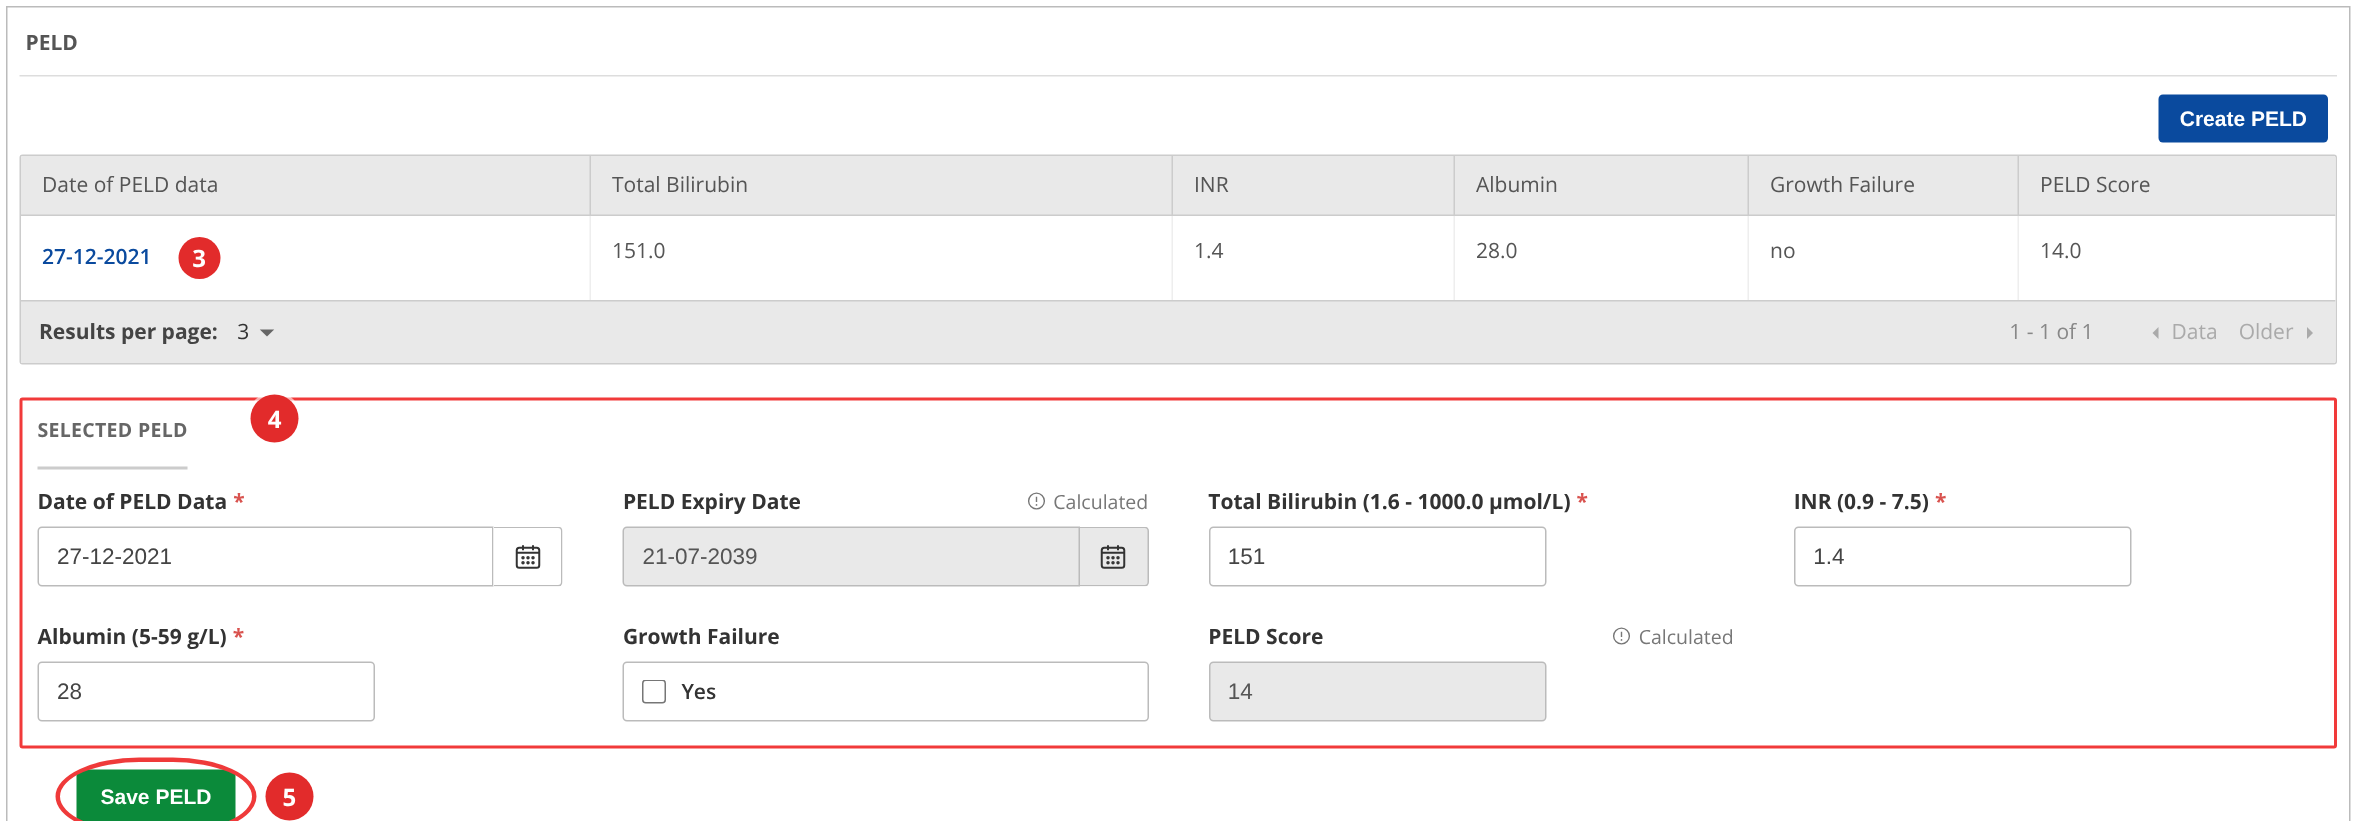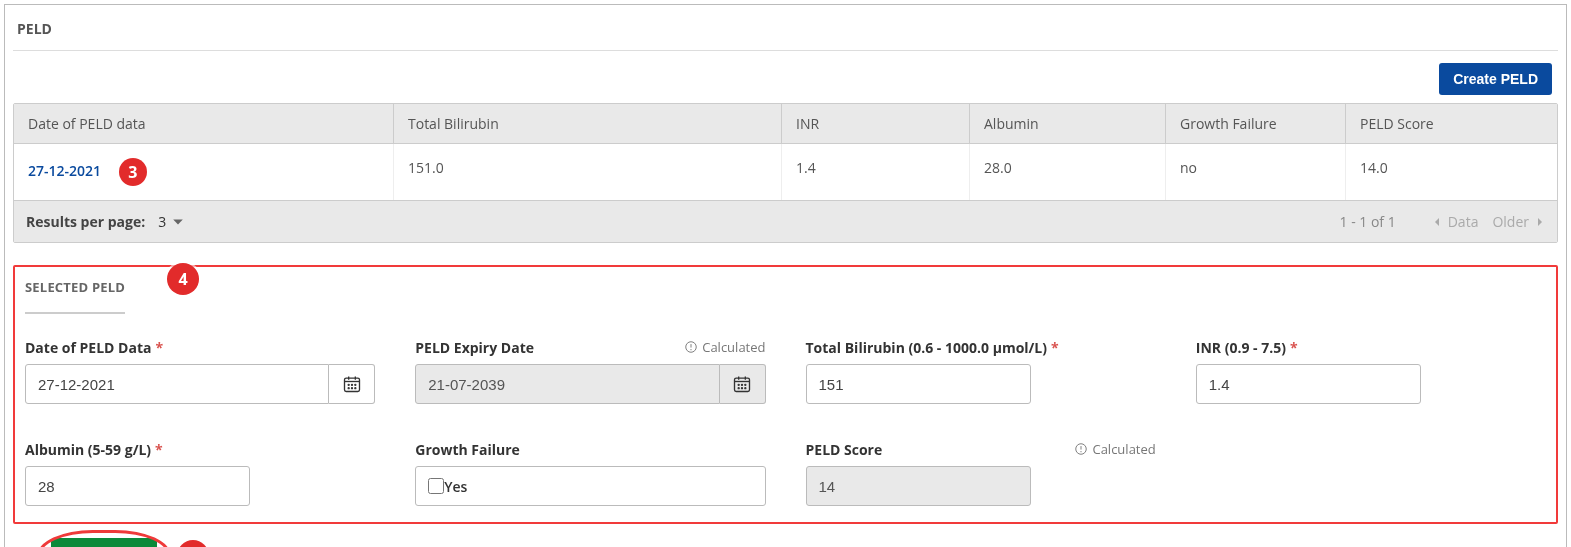--- a/index.html
+++ b/index.html
@@ -30,34 +30,34 @@
 .select-wrap .sel-text { font-size: 14px; color: #333; margin-right: 6px; }
 .select-wrap svg { width: 12px; height: 12px; fill: #666; }
 .footer-spacer { flex: 1; }
 .range-text { color: #888; margin-right: 22px; }
 .pager-btn { display: inline-flex; align-items: center; color: #aaa; cursor: pointer; margin-left: 14px; font-size: 14px; }
 .pager-btn svg { width: 10px; height: 10px; fill: #aaa; }
 
 .selected-box { border: 2.5px solid #f13a3a; border-radius: 2px; margin-top: 22px; padding: 10px 10px 16px 10px; position: relative; }
 .selected-title { font-weight: 700; color: #666; font-size: 13px; letter-spacing: .2px; display: inline-block; border-bottom: 2px solid #ccc; padding-bottom: 16px; margin-bottom: 10px; }
 .form-grid { display: flex; flex-wrap: wrap; gap: 22px 40px; }
-.form-item { flex: 0 0 calc(25% - 30px); min-width: 300px; margin-top: 12px; }
+.form-item { flex: 0 0 calc(25% - 30px); min-width: 300px; }
 .form-label-row { display: flex; align-items: center; justify-content: space-between; min-height: 22px; margin-bottom: 6px; }
 .form-label { font-weight: 700; color: #333; font-size: 14px; }
 .req { color: #d9534f; font-weight: 700; margin-left: 4px; }
 .calc-tag { display: inline-flex; align-items: center; color: #777; font-size: 13px; gap: 4px; }
 .calc-tag svg { width: 14px; height: 14px; stroke: #777; fill: none; stroke-width: 1.6; }
 .input-wrap { display: flex; }
 .text-input { flex: 1; height: 40px; border: 1px solid #bbb; border-radius: 3px 0 0 3px; padding: 0 12px; font-size: 15px; color: #444; background: #fff; }
 .text-input.solo { border-radius: 3px; }
 .text-input.readonly { background: #e9e9e9; color: #555; }
 .cal-addon { width: 46px; height: 40px; border: 1px solid #bbb; border-left: none; border-radius: 0 3px 3px 0; background: #fff; display: flex; align-items: center; justify-content: center; cursor: pointer; }
 .cal-addon.readonly-bg { background: #e9e9e9; }
 .cal-addon svg { width: 20px; height: 20px; stroke: #333; fill: none; stroke-width: 1.6; }
-.check-wrap { height: 40px; border: 1px solid #bbb; border-radius: 3px; display: flex; align-items: center; padding: 0 12px; }
+.check-wrap { height: 40px; border: 1px solid #bbb; border-radius: 3px; display: flex; align-items: center; padding: 0 12px; gap: 10px; }
 .check-wrap input[type=checkbox] { width: 16px; height: 16px; cursor: pointer; }
 .check-wrap .chk-label { color: #333; font-weight: 600; }
 
 .savebar { margin-top: 14px; display: flex; align-items: center; }
 .save-ring { position: relative; display: inline-flex; align-items: center; margin-left: 38px; }
 .save-ring::before { content: ""; position: absolute; inset: -8px -14px; border: 3.5px solid #ef3a3a; border-radius: 50% / 60%; pointer-events: none; }
 .btn-success { background: #0b8a3a; color: #fff; border: none; border-radius: 4px; padding: 10px 16px; font-weight: 700; font-size: 14px; cursor: pointer; }
 
 .callout { position: absolute; width: 32px; height: 32px; background: #e22b2b; color: #fff; border-radius: 50%; display: flex; align-items: center; justify-content: center; font-weight: 700; font-size: 16px; box-shadow: 0 0 0 2px rgba(255,255,255,.6); }
 .callout.n3 {  position: static; display: inline-flex; width: 28px; height: 28px; margin-left: 14px; vertical-align: middle; }
@@ -178,21 +178,21 @@
                 <circle cx="12" cy="17" r=".6" fill="#333"></circle>
                 <circle cx="16" cy="17" r=".6" fill="#333"></circle>
               </svg>
           </span>
         </div>
       </div>
 
       <div class="form-item">
         <div class="form-label-row">
           <span class="form-label">
-            <span>Total Bilirubin (0.6 - 1000.0 µmol/L)</span><span class="req">*</span>
+            <span>Total Bilirubin (1.6 - 1000.0 µmol/L)</span><span class="req">*</span>
           </span>
         </div>
         <input type="text" class="text-input solo" value="151" style="">
       </div>
 
       <div class="form-item">
         <div class="form-label-row">
           <span class="form-label">
             <span>INR (0.9 - 7.5)</span><span class="req">*</span>
           </span>

